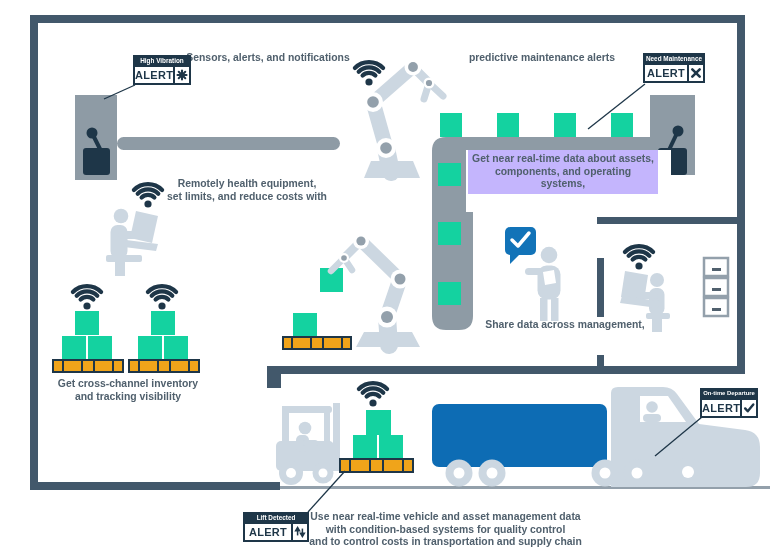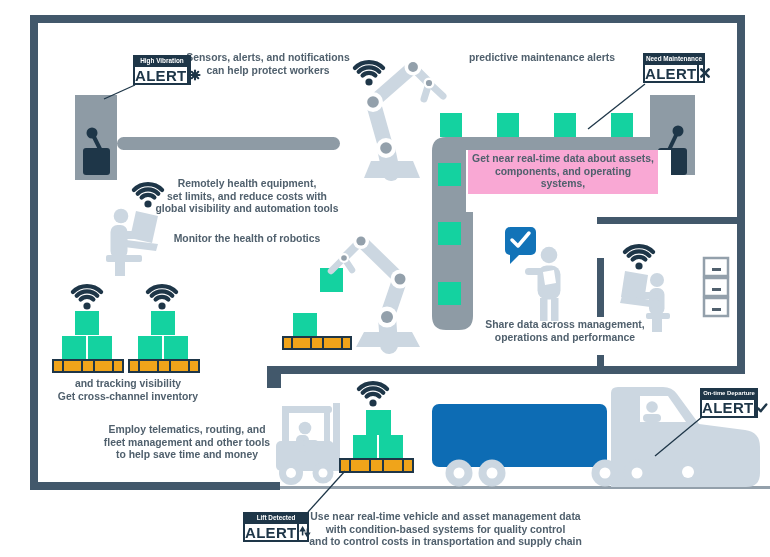--- a/index.html
+++ b/index.html
@@ -1,27 +1,27 @@
 <!DOCTYPE html>
 <html><head>
 <meta charset="utf-8">
 <style>
   * { margin:0; padding:0; box-sizing:border-box; }
   body { background:#fff; font-family:"Liberation Sans","DejaVu Sans",sans-serif; }
   .canvas { position:relative; width:770px; height:557px; background:#fff; overflow:hidden; }
   .art { position:absolute; left:0; top:0; }
   .text-block { position:absolute; text-align:center; font-size:10.4px; line-height:1.22;
                 font-weight:600; color:#50606d; letter-spacing:0; }
-  .text-block.bg-white { background:#f9a8d4; padding:3px 4px; }
+  .text-block.bg-white { background:#c4b5fd; padding:3px 4px; }
   .badge { position:absolute; z-index:5; }
   .badge-header { background:#1e3648; color:#fff; font-size:6.4px; font-weight:600;
                   text-align:center; padding:2px 1px 1px 1px; line-height:1.15; white-space:nowrap; }
   .badge-body { background:#fff; border:2px solid #1e3648; display:flex; align-items:stretch; height:20px; }
   .badge-alert { flex:1; display:flex; align-items:center; justify-content:center;
-                 font-size:15px; font-weight:600; color:#1e3648; letter-spacing:0.3px; }
+                 font-size:11px; font-weight:600; color:#1e3648; letter-spacing:0.3px; }
   .badge-icon { width:16px; border-left:2px solid #1e3648; display:flex; align-items:center; justify-content:center; }
 </style>
 </head>
 <body>
 
 <div class="canvas">
 
 <svg class="art" width="770" height="557" viewBox="0 0 770 557">
   <defs>
     <g id="wifi">
@@ -268,57 +268,46 @@
   <g stroke="#1e3648" stroke-width="1.3">
     <line x1="135" y1="85" x2="104" y2="99"></line>
     <line x1="645" y1="84" x2="588" y2="129"></line>
     <line x1="702" y1="417" x2="655" y2="456"></line>
     <line x1="308" y1="512" x2="345" y2="471"></line>
   </g>
 </svg>
 
 <div class="text-block" style="left:186px;top:52px;width:164px">
   <div>Sensors, alerts, and notifications</div>
-  <div>can help protect workers</div>
 </div>
 
 <div class="text-block" style="left:458px;top:52px;width:168px">
   <div>predictive maintenance alerts</div>
 </div>
 
 <div class="text-block" style="left:142px;top:178px;width:210px">
   <div>Remotely health equipment,</div>
   <div>set limits, and reduce costs with</div>
-  <div>global visibility and automation tools</div>
-</div>
-
-<div class="text-block" style="left:158px;top:233px;width:178px">
-  <div>Monitor the health of robotics</div>
-</div>
+</div>
+
 
 <div class="text-block bg-white" style="left:468px;top:150px;width:190px">
   <div>Get near real-time data about assets,</div>
   <div>components, and operating systems,</div>
 </div>
 
 <div class="text-block" style="left:476px;top:319px;width:178px">
   <div>Share data across management,</div>
-  <div>operations and performance</div>
 </div>
 
 <div class="text-block" style="left:47px;top:378px;width:162px">
+  <div>Get cross-channel inventory</div>
   <div>and tracking visibility</div>
-  <div>Get cross-channel inventory</div>
-</div>
-
-<div class="text-block" style="left:103px;top:424px;width:168px">
-  <div>Employ telematics, routing, and</div>
-  <div>fleet management and other tools</div>
-  <div>to help save time and money</div>
-</div>
+</div>
+
 
 <div class="text-block" style="left:303px;top:511px;width:285px">
   <div>Use near real-time vehicle and asset management data</div>
   <div>with condition-based systems for quality control</div>
   <div>and to control costs in transportation and supply chain</div>
 </div>
 
 <div class="badge" style="left:133px;top:55px;width:58px">
   <div class="badge-header">High Vibration</div>
   <div class="badge-body">

